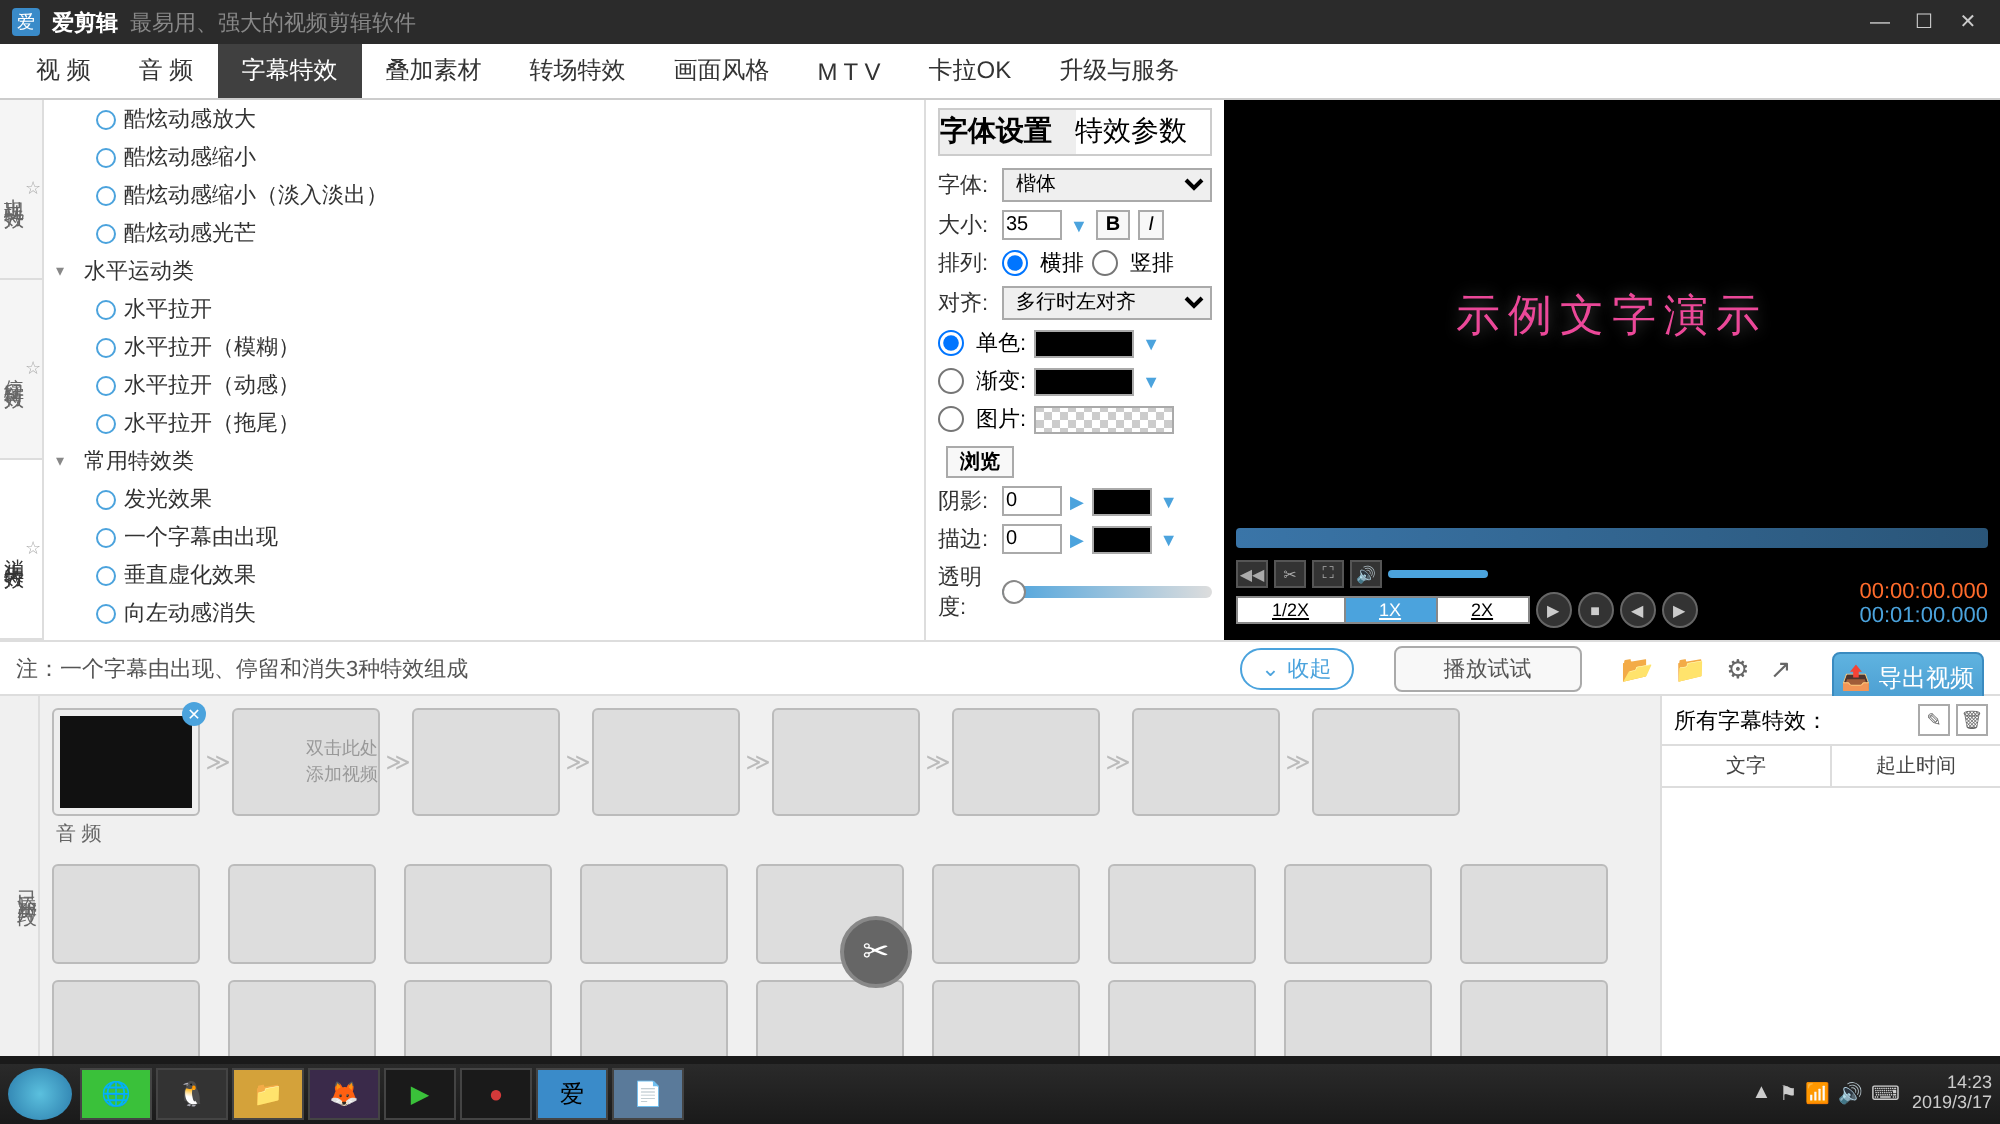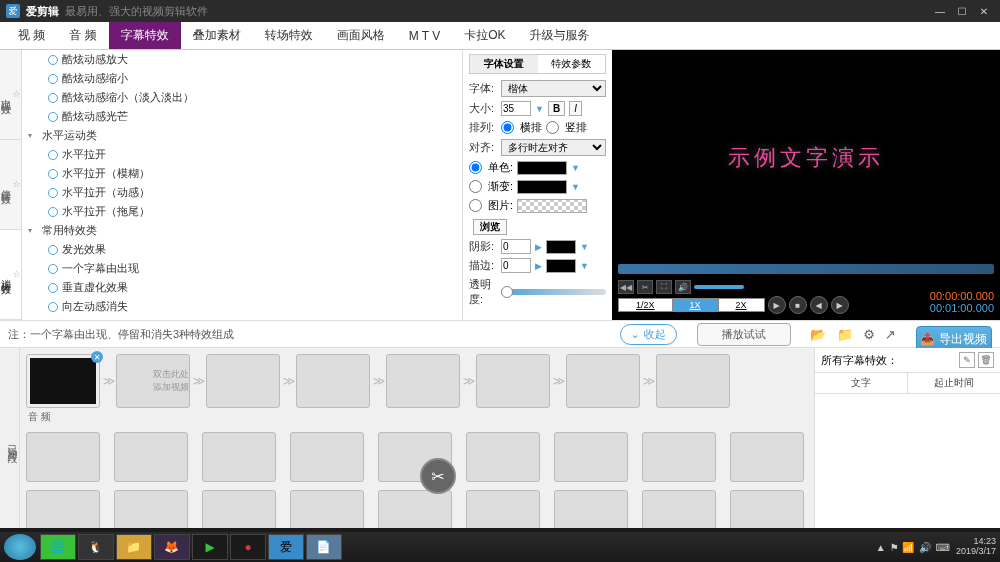--- a/index.html
+++ b/index.html
@@ -7,41 +7,41 @@
 
 .title-bar { height: 22px; background: #2b2b2b; display: flex; align-items: center; padding: 0 6px; color: #ccc; font-size: 11px; }
 .title-bar .logo { width: 14px; height: 14px; background: #3a8bc9; border-radius: 2px; margin-right: 6px; display: flex; align-items: center; justify-content: center; font-size: 9px; color: #fff; }
 .title-bar .app-name { color: #fff; font-weight: bold; margin-right: 6px; }
 .title-bar .tagline { color: #888; }
 .title-bar .spacer { flex: 1; }
 .title-bar .win-btn { width: 20px; height: 14px; display: flex; align-items: center; justify-content: center; margin-left: 2px; cursor: pointer; font-size: 10px; }
 
 .main-tabs { height: 28px; background: #fff; border-bottom: 1px solid #ccc; display: flex; align-items: stretch; padding-left: 6px; }
 .main-tabs .tab { padding: 0 12px; display: flex; align-items: center; font-size: 12px; color: #333; cursor: pointer; }
-.main-tabs .tab.active { background: #701a75; color: #fff; }
+.main-tabs .tab.active { background: #404040; color: #fff; }
 
 .content { display: flex; height: 270px; }
 
 .side-tabs { width: 22px; background: #f5f5f5; border-right: 1px solid #ddd; display: flex; flex-direction: column; }
 .side-tabs .stab { flex: 1; display: flex; flex-direction: column; align-items: center; justify-content: center; font-size: 10px; color: #666; border-bottom: 1px solid #ddd; cursor: pointer; padding: 4px 0; writing-mode: vertical-rl; text-orientation: upright; letter-spacing: 2px; }
 .side-tabs .stab.active { background: #fff; color: #333; }
 .side-tabs .star { writing-mode: horizontal-tb; font-size: 9px; color: #aaa; margin-bottom: 2px; }
 
 .effect-list { width: 440px; background: #fff; overflow-y: auto; position: relative; }
 .effect-list::-webkit-scrollbar { width: 14px; }
 .effect-list::-webkit-scrollbar-track { background: #f0f0f0; }
 .effect-list::-webkit-scrollbar-thumb { background: #c0c0c0; border-radius: 2px; }
 .effect-list .category { font-size: 11px; color: #333; padding: 2px 6px 2px 20px; display: flex; align-items: center; position: relative; }
 .effect-list .category::before { content: "▾"; position: absolute; left: 6px; color: #888; font-size: 8px; }
 .effect-list .item { font-size: 11px; color: #333; padding: 2px 6px 2px 40px; display: flex; align-items: center; cursor: pointer; position: relative; }
 .effect-list .item::before { content: ""; position: absolute; left: 26px; width: 8px; height: 8px; border: 1px solid #4ba3dd; border-radius: 50%; }
 
 .font-panel { width: 150px; background: #fff; border-left: 1px solid #ddd; padding: 4px 6px; font-size: 11px; }
 .font-panel .panel-tabs { display: flex; border: 1px solid #ccc; margin-bottom: 6px; }
-.font-panel .panel-tabs .ptab { flex: 1; text-align: center; padding: 2px 0; cursor: pointer; font-size: 10px; }
+.font-panel .panel-tabs .ptab { flex: 1; padding: 2px 0; cursor: pointer; font-size: 14px; }
 .font-panel .panel-tabs .ptab.active { background: #eee; font-weight: bold; }
 .font-panel .row { display: flex; align-items: center; margin: 4px 0; gap: 4px; }
 .font-panel .row label { width: 28px; color: #333; }
 .font-panel select, .font-panel input[type="text"] { flex: 1; border: 1px solid #aaa; font-size: 10px; padding: 1px 2px; min-width: 0; }
 .font-panel .radio-row input { margin-right: 2px; }
 .font-panel .btn-small { border: 1px solid #aaa; padding: 1px 4px; font-size: 10px; cursor: pointer; background: #f8f8f8; }
 .font-panel .color-swatch { width: 50px; height: 14px; background: #000; border: 1px solid #aaa; }
 .font-panel .checker { width: 70px; height: 14px; background: repeating-conic-gradient(#ccc 0 25%, #fff 0 50%) 0/8px 8px; border: 1px solid #aaa; }
 .font-panel .browse { border: 1px solid #aaa; padding: 0 6px; font-size: 10px; background: #f8f8f8; cursor: pointer; margin-top: 2px; font-weight: bold; }
 .font-panel .num-input { width: 30px; border: 1px solid #aaa; font-size: 10px; padding: 1px; }
@@ -84,21 +84,21 @@
 .arrow { width: 14px; color: #bbb; font-size: 12px; text-align: center; }
 .label-row { font-size: 10px; color: #666; padding: 0 8px 4px; display: flex; gap: 60px; background: #f0f0f0; }
 .audio-row { display: flex; gap: 14px; padding: 4px 6px; background: #f0f0f0; }
 .aclip { width: 74px; height: 50px; background: #ddd; border: 1px solid #bbb; border-radius: 3px; }
 .tl-main::-webkit-scrollbar { height: 14px; width: 14px; }
 .tl-main::-webkit-scrollbar-track { background: #e8e8e8; }
 .tl-main::-webkit-scrollbar-thumb { background: #c0c0c0; }
 
 .cut-btn { position: absolute; bottom: 34px; left: 400px; width: 36px; height: 36px; background: #666; border-radius: 50%; display: flex; align-items: center; justify-content: center; color: #fff; font-size: 16px; cursor: pointer; z-index: 5; border: 2px solid #888; }
 
-.right-panel { width: 186px; background: #fff; border-left: 1px solid #ddd; }
+.right-panel { width: 170px; background: #fff; border-left: 1px solid #ddd; }
 .right-panel .rp-head { display: flex; align-items: center; padding: 4px 6px; border-bottom: 1px solid #ddd; font-size: 11px; }
 .right-panel .rp-head .spacer { flex: 1; }
 .right-panel .rp-head .icon { width: 16px; height: 16px; border: 1px solid #aaa; margin-left: 3px; display: flex; align-items: center; justify-content: center; font-size: 9px; cursor: pointer; color: #666; }
 .right-panel .rp-cols { display: flex; border-bottom: 1px solid #ddd; font-size: 10px; color: #444; }
 .right-panel .rp-cols div { flex: 1; text-align: center; padding: 3px 0; border-right: 1px solid #ddd; }
 .right-panel .rp-cols div:last-child { border-right: none; }
 
 .taskbar { position: absolute; bottom: 0; left: 0; right: 0; height: 30px; background: linear-gradient(#2a2a2a,#1a1a1a); display: flex; align-items: center; padding: 0 4px; }
 .taskbar .start { width: 32px; height: 26px; background: radial-gradient(circle,#5bc0de,#2a7aaa); border-radius: 50%; margin-right: 4px; cursor: pointer; }
 .taskbar .tb-item { width: 36px; height: 26px; background: #333; margin-right: 2px; border: 1px solid #444; cursor: pointer; display: flex; align-items: center; justify-content: center; font-size: 12px; }

